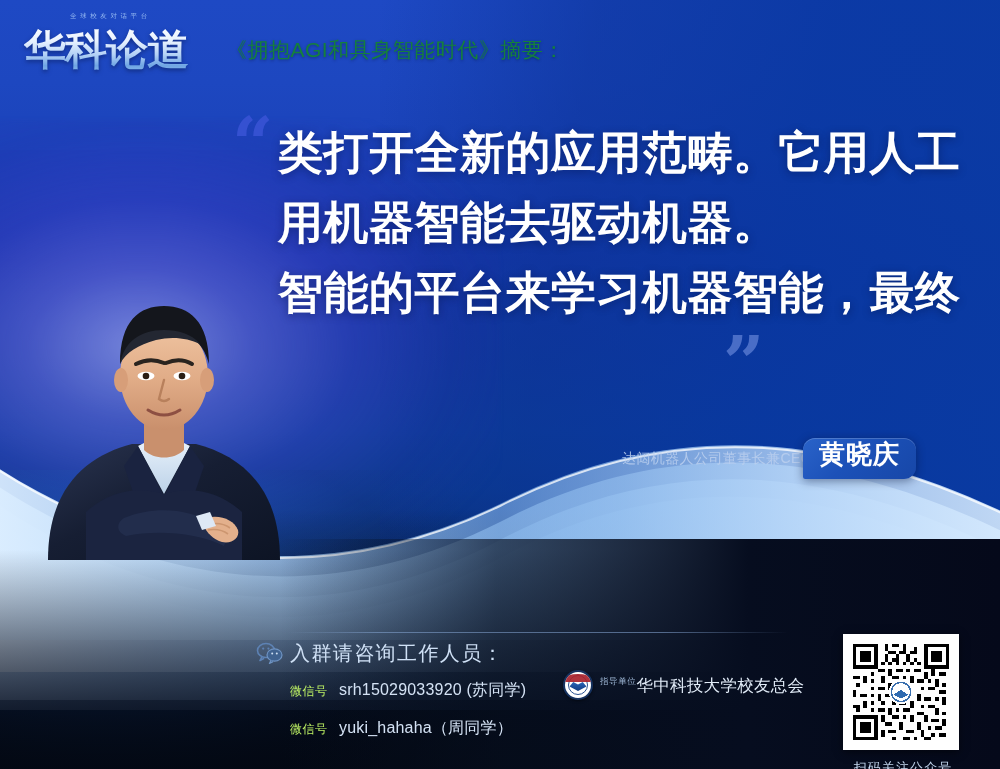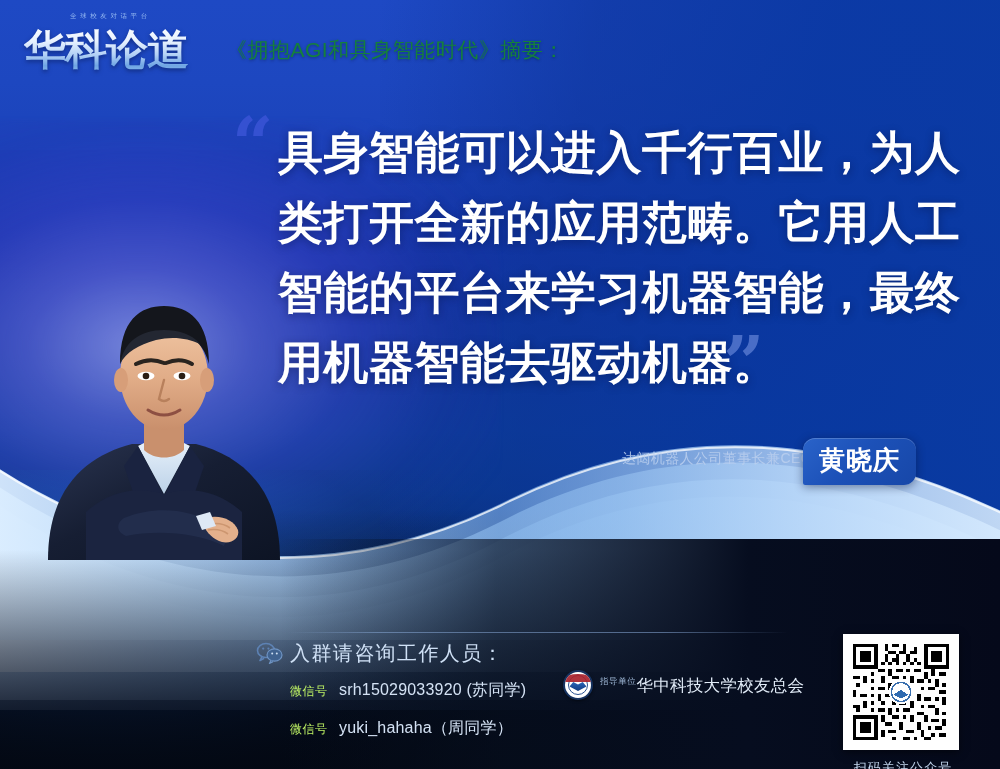--- a/index.html
+++ b/index.html
@@ -123,21 +123,21 @@
   }
   .quote-body .ln{display:block;white-space:nowrap;}
 
   
   .attrib-role{
     position:absolute;left:622px;top:450px;
     font-size:14px;color:#bcd0ef;opacity:.85;white-space:nowrap;letter-spacing:.4px;
   }
   .name-badge{
     position:absolute;left:803px;top:438px;
-    padding:6px 16px 8px 16px;border-radius:12px 12px 12px 2px;
+    padding:0 16px 8px 16px;border-radius:12px 12px 12px 2px;
     background:linear-gradient(135deg,#2a63c9 0%,#1c51b8 45%,#1747a8 100%);
     box-shadow:0 2px 10px rgba(4,16,50,.45), inset 0 1px 0 rgba(255,255,255,.18);
     color:#ffffff;font-size:26px;font-weight:700;letter-spacing:1px;
     line-height:1.25;white-space:nowrap;
   }
 
   
   .divider{
     position:absolute;left:288px;top:632px;width:500px;height:1px;
     background:linear-gradient(90deg,rgba(150,185,235,0) 0%,rgba(150,185,235,.45) 18%,rgba(150,185,235,.5) 75%,rgba(150,185,235,0) 100%);
@@ -323,24 +323,23 @@
   <div class="header">
     <div class="logo-wrap">
       <div class="logo-tag">全球校友对话平台</div>
       <div class="logo-main">华科论道</div>
     </div>
     <div class="header-title">《拥抱AGI和具身智能时代》摘要：</div>
   </div>
 
   <div class="quote-open">“</div>
   <div class="quote-body">
-    <span class="ln">具身智能可以进入千行百业，为人</span>
     <span class="ln">类打开全新的应用范畴。它用人工</span>
+    <span class="ln">用机器智能去驱动机器。</span>
     <span class="ln">智能的平台来学习机器智能，最终</span>
-    <span class="ln">用机器智能去驱动机器。</span>
   </div>
   <div class="quote-close">”</div>
 
   <div class="attrib-role">达闼机器人公司董事长兼CEO</div>
   <div class="name-badge">黄晓庆</div>
 
   <div class="divider"></div>
 
   <div class="wechat-ic">
     <svg width="28" height="22" viewBox="0 0 28 22" xmlns="http://www.w3.org/2000/svg">

